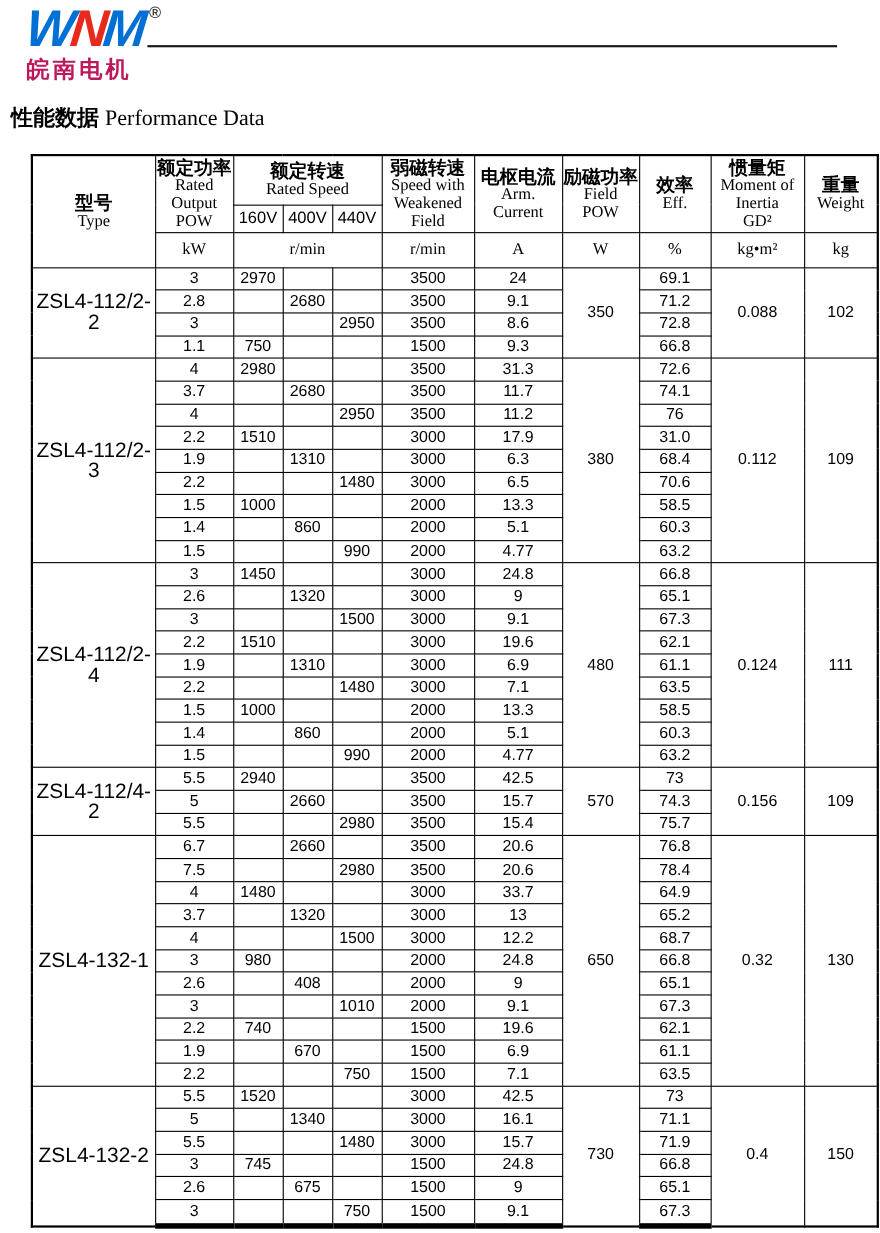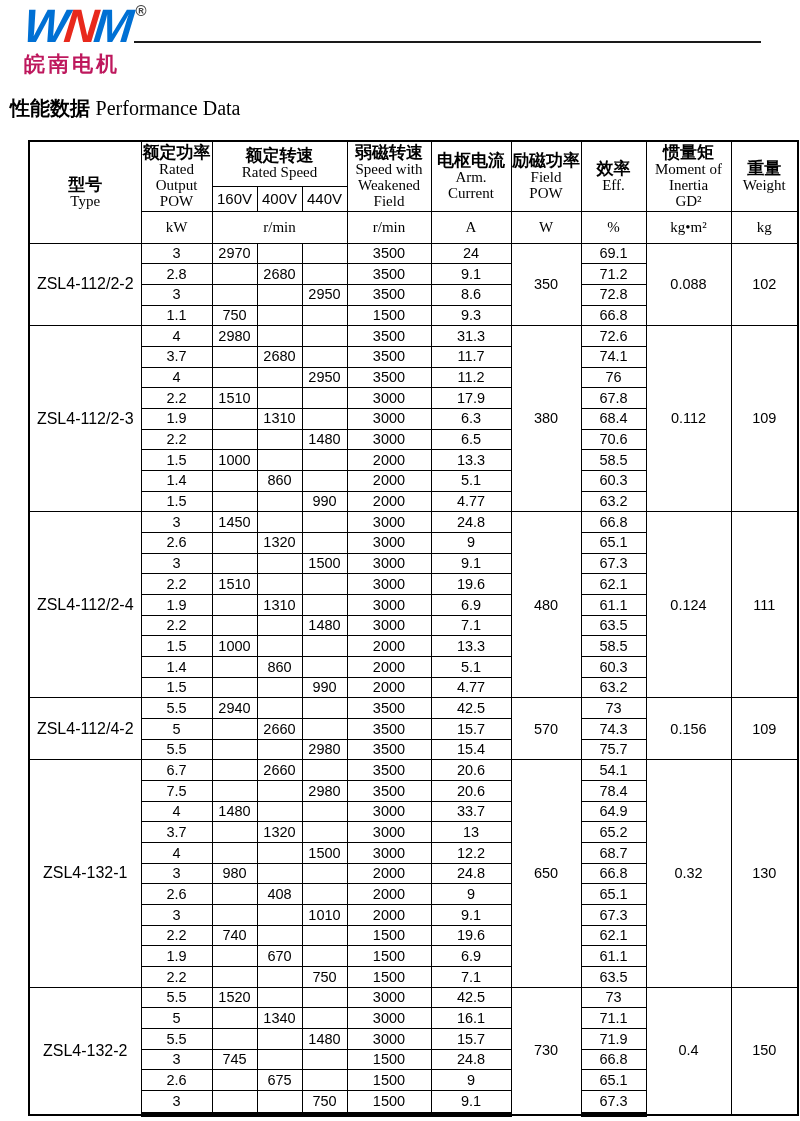--- a/index.html
+++ b/index.html
@@ -56,21 +56,21 @@
   .hl { display: block; }
   .hl.cn { font-family: "Liberation Sans", sans-serif; font-weight: bold; font-size: 17px; line-height: 17px; }
   .hl.en { font-family: "Liberation Serif", serif; font-size: 15px; line-height: 16px; }
   .volt-cell { font-family: "Liberation Sans", sans-serif; font-size: 15px; }
   .unit-cell { font-family: "Liberation Serif", serif; font-size: 15px; }
 
   tbody td {
     font-family: "Liberation Sans", sans-serif;
     font-size: 14.5px; line-height: 1;
   }
-  tbody td.type-cell { font-size: 16px; }
+  tbody td.type-cell { font-size: 19px; }
   tbody tr:last-child td { border-bottom: 5px solid #000; }
 </style>
 </head>
 <body>
 
 <div class="logo-block">
   <div class="logo-word"><span class="logo-w" style="color: rgb(0, 112, 212);">W</span><span class="logo-n" style="color: rgb(232, 41, 28);">N</span><span class="logo-m" style="color: rgb(0, 112, 212);">M</span><span class="logo-reg">®</span></div>
   <div class="logo-cn" style="color: #be185d;">皖南电机</div>
 </div>
 <div class="header-rule"></div>
@@ -229,21 +229,21 @@
         <td>11.2</td>
         <td>76</td>
       </tr>
       <tr>
         <td>2.2</td>
         <td>1510</td>
         <td></td>
         <td></td>
         <td>3000</td>
         <td>17.9</td>
-        <td>67.8</td>
+        <td>31.0</td>
       </tr>
       <tr>
         <td>1.9</td>
         <td></td>
         <td>1310</td>
         <td></td>
         <td>3000</td>
         <td>6.3</td>
         <td>68.4</td>
       </tr>
@@ -401,21 +401,21 @@
       </tr>
       <tr>
         <td rowspan="11" class="type-cell">ZSL4-132-1</td>
         <td>6.7</td>
         <td></td>
         <td>2660</td>
         <td></td>
         <td>3500</td>
         <td>20.6</td>
         <td rowspan="11">650</td>
-        <td>54.1</td>
+        <td>76.8</td>
         <td rowspan="11">0.32</td>
         <td rowspan="11">130</td>
       </tr>
       <tr>
         <td>7.5</td>
         <td></td>
         <td></td>
         <td>2980</td>
         <td>3500</td>
         <td>20.6</td>

